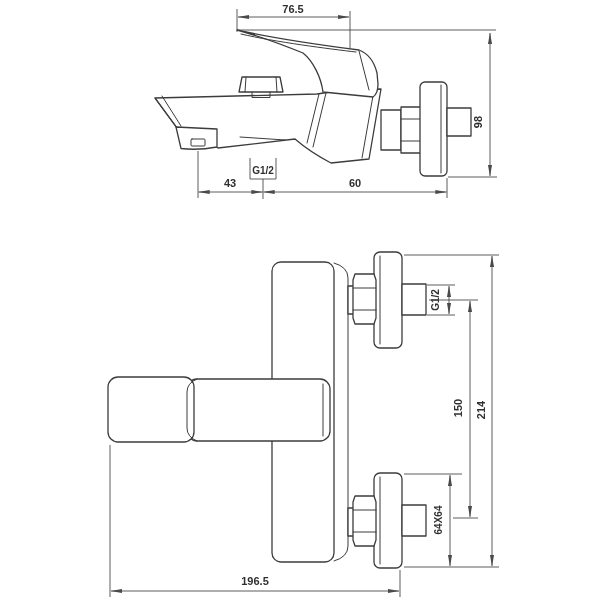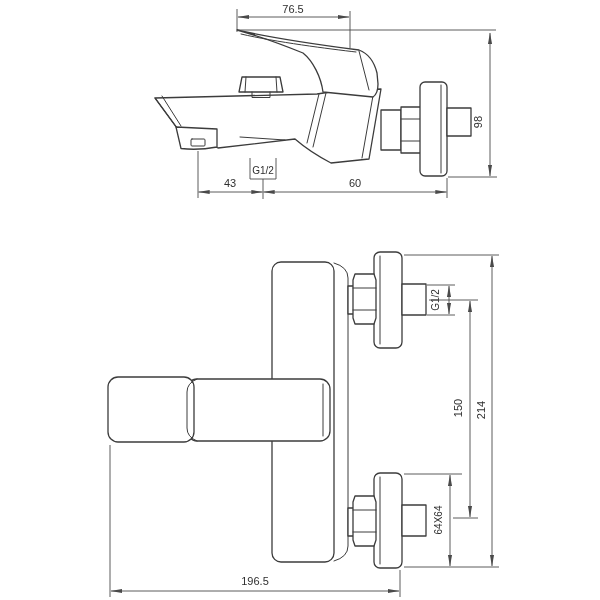--- a/index.html
+++ b/index.html
@@ -2,20 +2,21 @@
 <html><head>
 <meta charset="utf-8">
 <style>
   html,body{margin:0;padding:0;background:#ffffff;}
   .canvas{
     position:relative;
     width:600px;height:600px;
     background:#ffffff;
     font-family:"Liberation Sans", sans-serif;
     overflow:hidden;
+    font-weight:bold;
   }
   svg{display:block;}
   .part{
     fill:#ffffff;
     stroke:#3c3c3c;
     stroke-width:1.3;
     stroke-linejoin:round;
     stroke-linecap:round;
   }
   .part-line{

